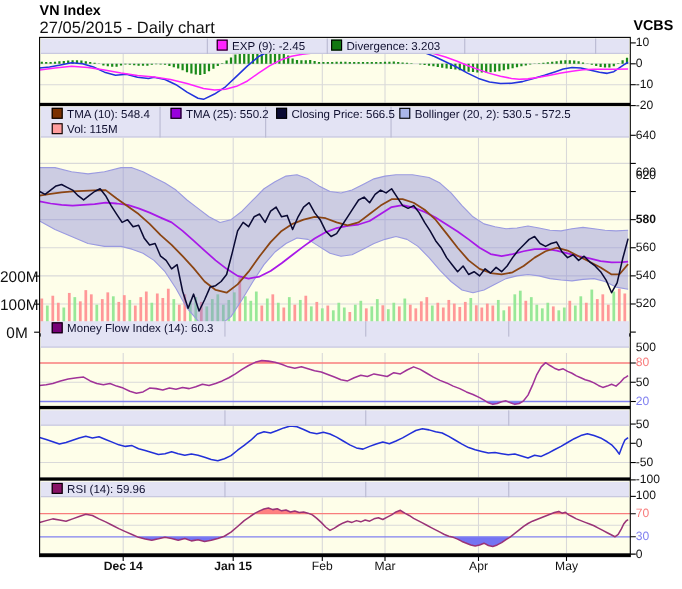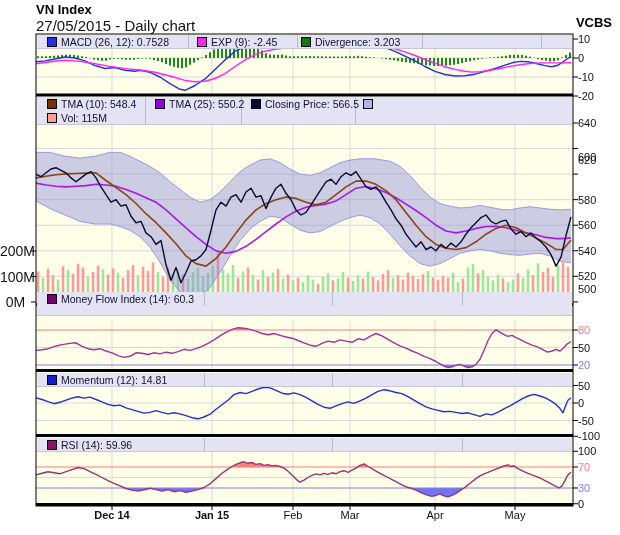--- a/index.html
+++ b/index.html
@@ -410,63 +410,61 @@
   <div id="overlay">
       <div class="ylab" style="top: 33px; color: rgb(17, 17, 17);">10</div>
       <div class="ylab" style="top: 52px; color: rgb(17, 17, 17);">0</div>
       <div class="ylab" style="top: 71px; color: rgb(17, 17, 17);">-10</div>
       <div class="ylab" style="top: 90px; color: rgb(17, 17, 17);">-20</div>
       <div class="legend-bar" style="top: 35px; height: 14px;">
         <div class="legend-sep" style="left: 151px; height: 14px;"></div>
         <div class="legend-sep" style="left: 260px; height: 14px;"></div>
         <div class="legend-sep" style="left: 385px; height: 14px;"></div>
         <div class="legend-sep" style="left: 504px; height: 14px;"></div>
-        <div class="legend-item" style="left: 10px; top: 0px;"><span class="legend-swatch" style="background: rgb(34, 51, 221);"></span><span>MACD (26, 12): 0.7528</span></div>
         <div class="legend-item" style="left: 160px; top: 0px;"><span class="legend-swatch" style="background: rgb(255, 34, 255);"></span><span>EXP (9): -2.45</span></div>
         <div class="legend-item" style="left: 264px; top: 0px;"><span class="legend-swatch" style="background: rgb(17, 119, 17);"></span><span>Divergence: 3.203</span></div>
       </div>
       <div class="ylab" style="top: 117px; color: rgb(17, 17, 17);">640</div>
       <div class="ylab" style="top: 154px; color: rgb(17, 17, 17);">620</div>
       <div class="ylab" style="top: 151px; color: rgb(17, 17, 17);">600</div>
-      <div class="ylab" style="top: 193.671px; color: rgb(17, 17, 17);">580</div>
+      <div class="ylab" style="top: 193.671px; color: rgb(17, 17, 17); font-weight: bold;">580</div>
       <div class="ylab" style="top: 219.229px; color: rgb(17, 17, 17);">560</div>
       <div class="ylab" style="top: 244.786px; color: rgb(17, 17, 17);">540</div>
       <div class="ylab" style="top: 270.343px; color: rgb(17, 17, 17);">520</div>
-      <div class="ylab" style="top: 283px; color: rgb(17, 17, 17); text-align: right;">500</div>
+      <div class="ylab" style="top: 310px; color: rgb(17, 17, 17); text-align: right;">500</div>
       <div class="vlab" style="top: 245px;">200M</div>
       <div class="vlab" style="top: 270.5px;">100M</div>
       <div class="vlab" style="top: 296px; text-align: center;">0M</div>
       <div class="legend-bar" style="top: 97px; height: 28px;">
         <div class="legend-sep" style="left: 108px; height: 28px;"></div>
         <div class="legend-sep" style="left: 204px; height: 28px;"></div>
         <div class="legend-sep" style="left: 318px; height: 28px;"></div>
         <div class="legend-item" style="left: 10px; top: 0px;"><span class="legend-swatch" style="background: rgb(123, 48, 0);"></span><span>TMA (10): 548.4</span></div>
         <div class="legend-item" style="left: 118px; top: 0px;"><span class="legend-swatch" style="background: rgb(153, 0, 221);"></span><span>TMA (25): 550.2</span></div>
         <div class="legend-item" style="left: 214px; top: 0px;"><span class="legend-swatch" style="background: rgb(10, 10, 51);"></span><span>Closing Price: 566.5</span></div>
-        <div class="legend-item" style="left: 326px; top: 0px;"><span class="legend-swatch" style="background: rgb(170, 182, 234);"></span></div>
+        <div class="legend-item" style="left: 326px; top: 0px;"><span class="legend-swatch" style="background: rgb(170, 182, 234);"></span><span>Bollinger (20, 2): 530.5 - 572.5</span></div>
         <div class="legend-item" style="left: 10px; top: 14px; text-align: center;"><span class="legend-swatch" style="background: rgb(255, 156, 156);"></span><span>Vol: 115M</span></div>
       </div>
       <div class="ylab" style="top: 324px; color: rgb(248, 124, 124);">80</div>
       <div class="ylab" style="top: 341.5px; color: rgb(17, 17, 17);">50</div>
       <div class="ylab" style="top: 359px; color: rgb(128, 128, 240);">20</div>
       <div class="legend-bar" style="top: 292px; height: 24px; padding-left: 48px;">
         <div class="legend-sep" style="left: 167px; height: 14px;"></div>
         <div class="legend-sep" style="left: 295px; height: 14px;"></div>
         <div class="legend-sep" style="left: 425px; height: 14px;"></div>
         <div class="legend-item" style="left: 10px; top: 0px;"><span class="legend-swatch" style="background: rgb(119, 0, 119);"></span><span>Money Flow Index (14): 60.3</span></div>
       </div>
       <div class="ylab" style="top: 379.5px; color: rgb(17, 17, 17);">50</div>
       <div class="ylab" style="top: 397px; color: rgb(17, 17, 17);">0</div>
       <div class="ylab" style="top: 414.5px; color: rgb(17, 17, 17);">-50</div>
       <div class="ylab" style="top: 430.25px; color: rgb(17, 17, 17);">-100</div>
       <div class="legend-bar" style="top: 373px; height: 14px;">
         <div class="legend-sep" style="left: 167px; height: 14px;"></div>
         <div class="legend-sep" style="left: 295px; height: 14px;"></div>
         <div class="legend-sep" style="left: 425px; height: 14px;"></div>
-        <div class="legend-item" style="left: 10px; top: 0px;"><span class="legend-swatch" style="background: rgb(17, 34, 204);"></span><span>Momentum (12): 14.81</span></div>
       </div>
       <div class="ylab" style="top: 445.25px; color: rgb(17, 17, 17);">100</div>
       <div class="ylab" style="top: 461px; color: rgb(248, 124, 124);">70</div>
       <div class="ylab" style="top: 482px; color: rgb(128, 128, 240);">30</div>
       <div class="ylab" style="top: 497.75px; color: rgb(17, 17, 17);">0</div>
       <div class="legend-bar" style="top: 438px; height: 14px; text-align: center;">
         <div class="legend-sep" style="left: 167px; height: 14px;"></div>
         <div class="legend-sep" style="left: 295px; height: 14px;"></div>
         <div class="legend-sep" style="left: 425px; height: 14px;"></div>
         <div class="legend-item" style="left: 10px; top: 0px;"><span class="legend-swatch" style="background: rgb(136, 17, 102);"></span><span>RSI (14): 59.96</span></div>

